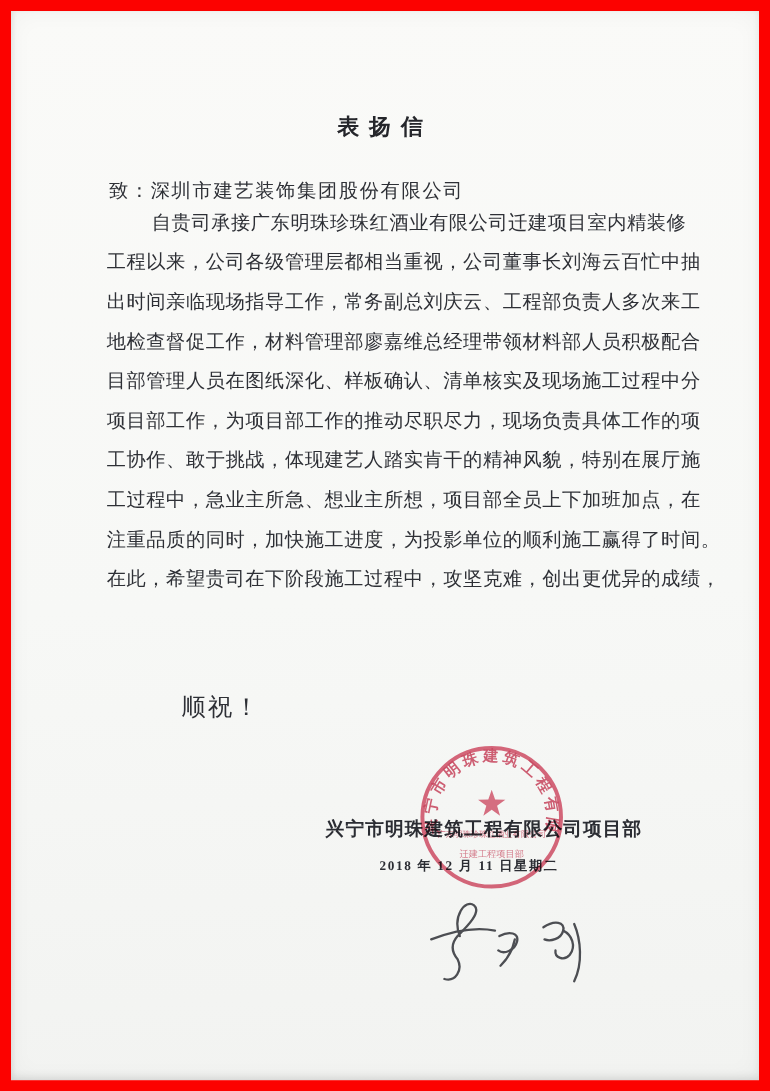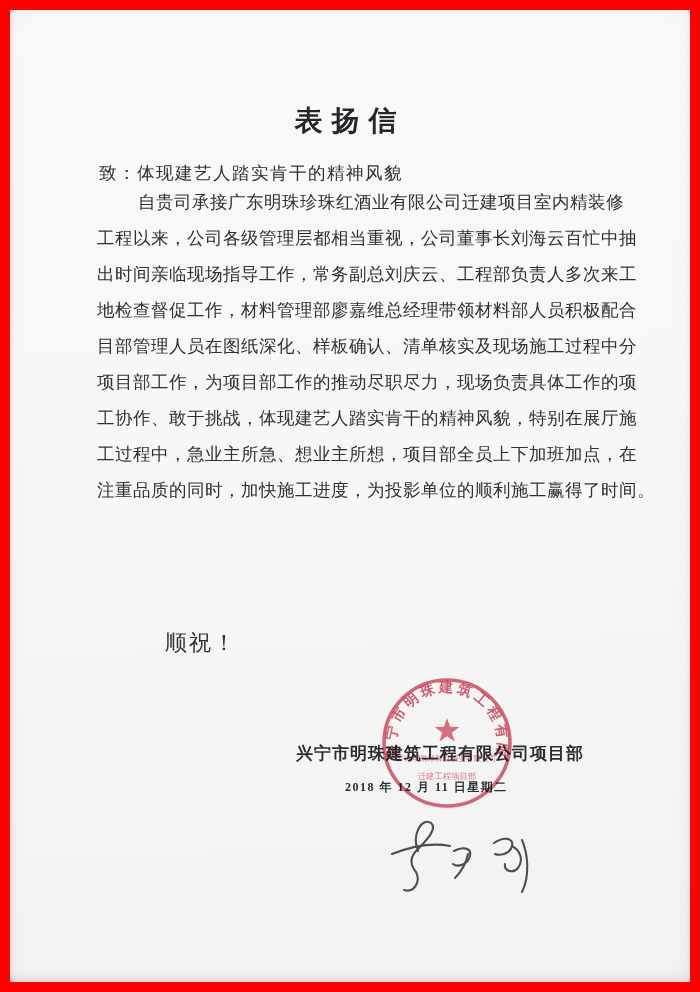--- a/index.html
+++ b/index.html
@@ -16,21 +16,21 @@
     background: linear-gradient(178deg, #fafaf8 0%, #f7f8f6 55%, #f2f3f1 100%);
     box-shadow: inset 0 0 22px rgba(0,0,0,0.045),
                 inset 0 -4px 7px rgba(0,0,0,0.07),
                 inset 2px 0 5px rgba(0,0,0,0.04);
     color: #2e3036;
   }
   .title {
     position: absolute;
     left: 0; right: 0; top: 92px;
     text-align: center;
-    font-size: 28px;
+    font-size: 20px;
     font-weight: 700;
     letter-spacing: 9px;
     color: #25262b;
   }
   .recipient {
     position: absolute;
     left: 89px; top: 150px;
     font-size: 17.5px;
     letter-spacing: 1.5px;
     line-height: 26px;
@@ -90,32 +90,33 @@
     width: 210px; height: 100px;
   }
 </style>
 </head>
 <body>
 
 <div class="paper">
 
   <div class="title">表扬信</div>
 
-  <div class="recipient">致：体现建艺人踏实肯干的精神风貌</div>
+  <div class="recipient">致：深圳市建艺装饰集团股份有限公司</div>
 
   <div class="body-lines">
     <span class="bline indent">自贵司承接广东明珠珍珠红酒业有限公司迁建项目室内精装修</span>
     <span class="bline">工程以来，公司各级管理层都相当重视，公司董事长刘海云百忙中抽</span>
     <span class="bline">出时间亲临现场指导工作，常务副总刘庆云、工程部负责人多次来工</span>
     <span class="bline">地检查督促工作，材料管理部廖嘉维总经理带领材料部人员积极配合</span>
     <span class="bline">目部管理人员在图纸深化、样板确认、清单核实及现场施工过程中分</span>
     <span class="bline">项目部工作，为项目部工作的推动尽职尽力，现场负责具体工作的项</span>
     <span class="bline">工协作、敢于挑战，体现建艺人踏实肯干的精神风貌，特别在展厅施</span>
     <span class="bline">工过程中，急业主所急、想业主所想，项目部全员上下加班加点，在</span>
     <span class="bline">注重品质的同时，加快施工进度，为投影单位的顺利施工赢得了时间。</span>
+    <span class="bline">在此，希望贵司在下阶段施工过程中，攻坚克难，创出更优异的成绩，</span>
   </div>
 
   <div class="closing">顺祝！</div>
 
   <div class="signoff-org">兴宁市明珠建筑工程有限公司项目部</div>
   <div class="signoff-date">2018 年 12 月 11 日星期二</div>
 
   <svg class="stamp" viewBox="0 0 136 136">
     <defs>
       <path id="stamp-arc" d="M 20,85 A 51,51 0 1 1 116,85" fill="none"></path>

